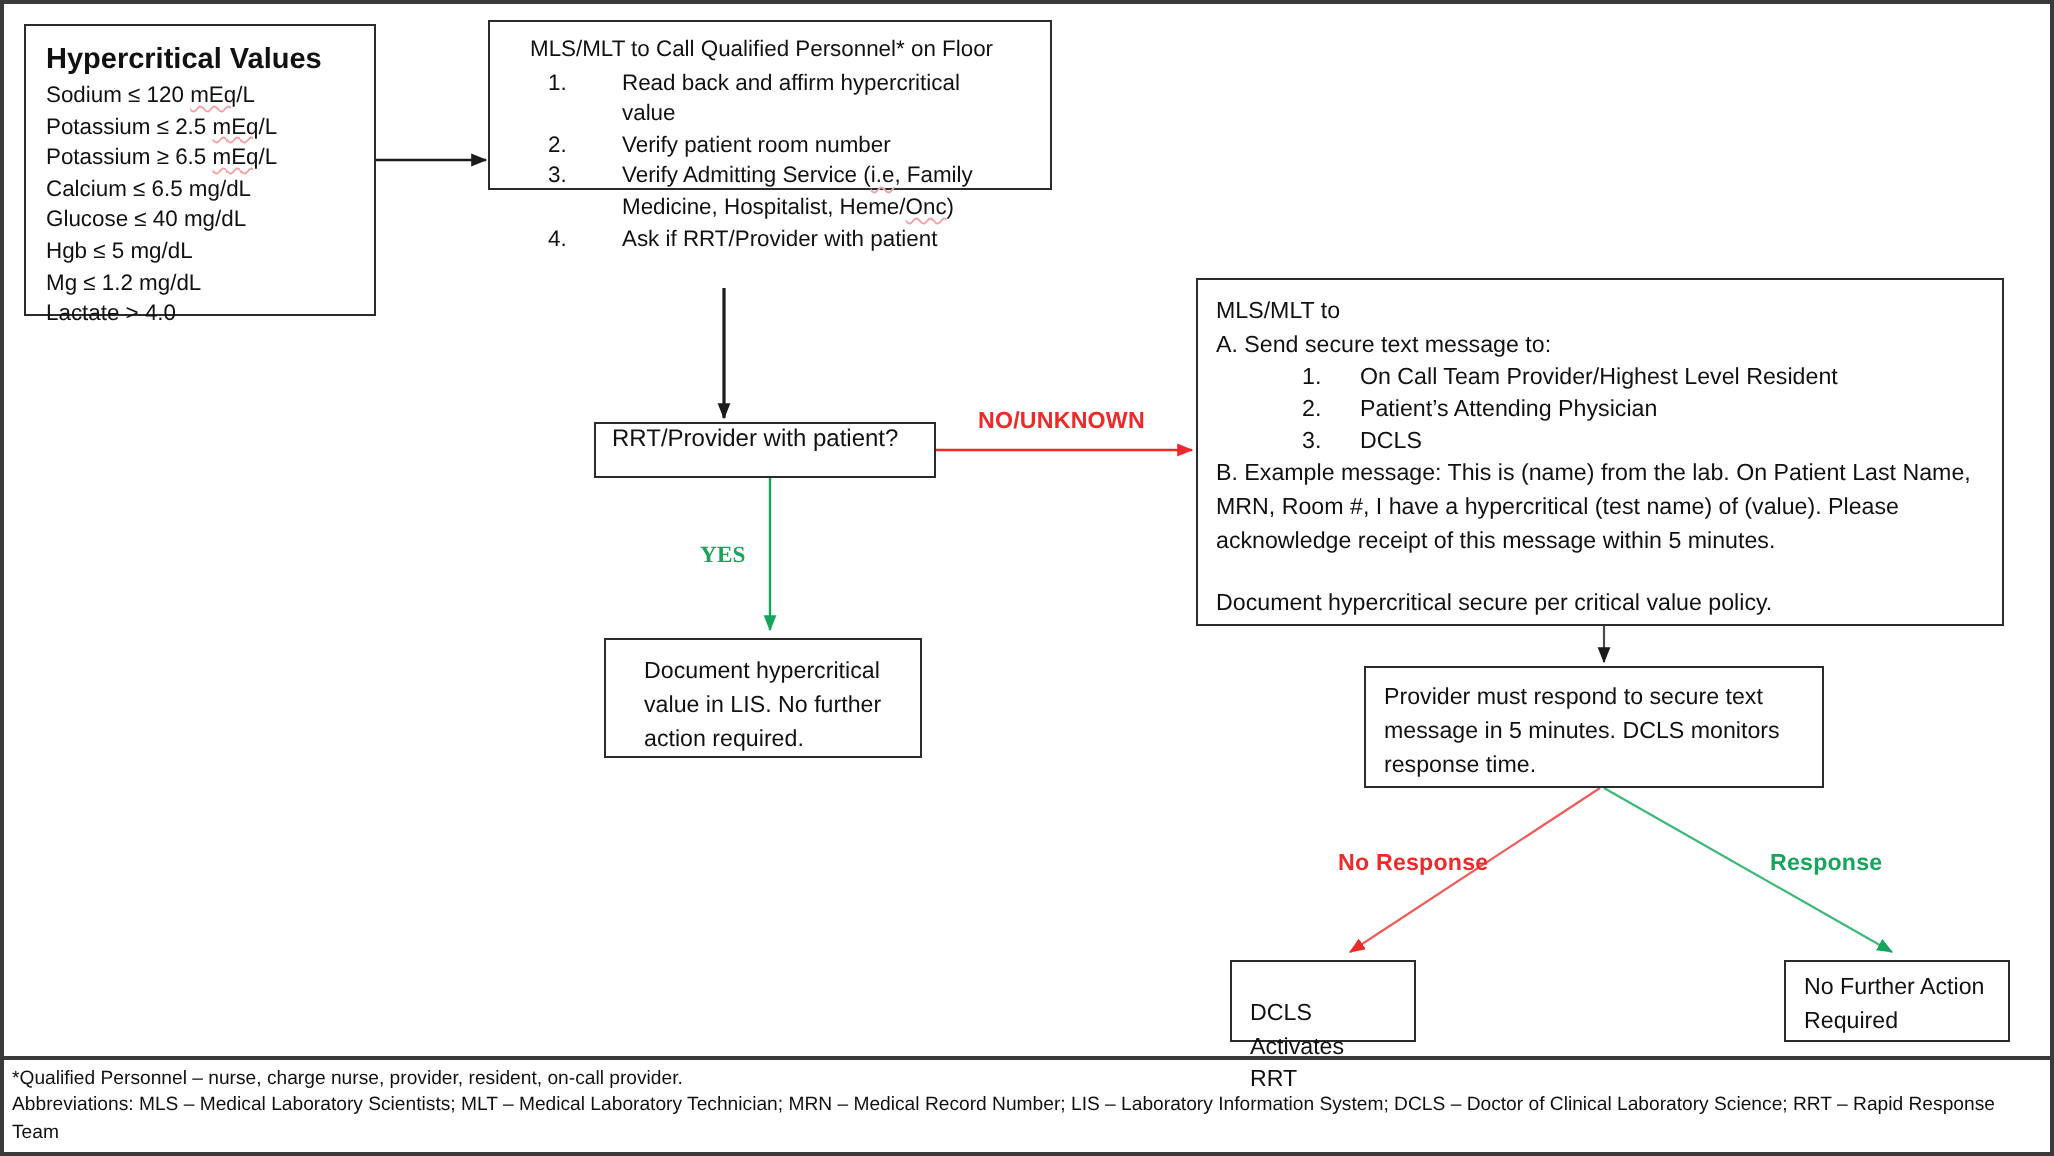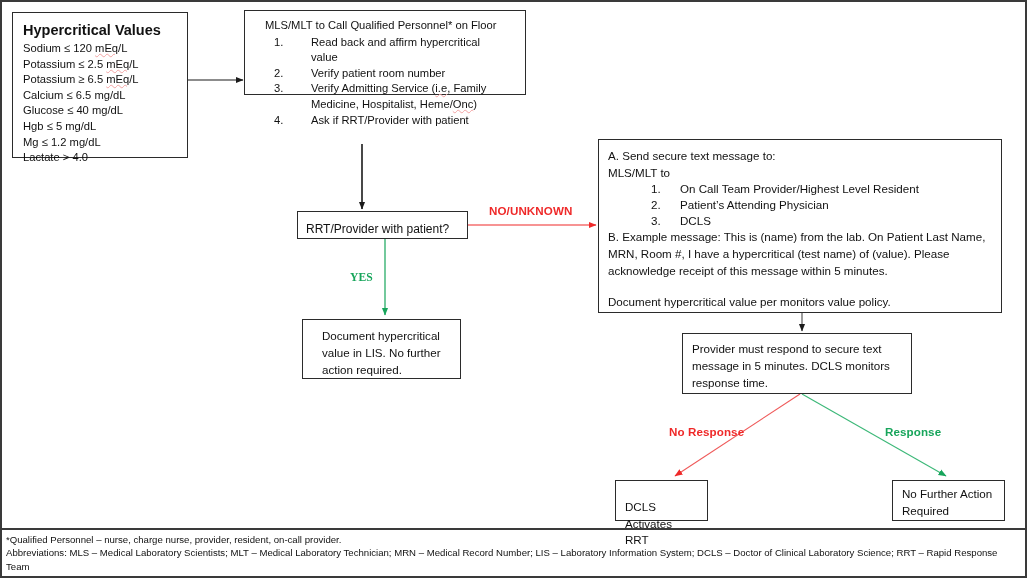--- a/index.html
+++ b/index.html
@@ -195,48 +195,48 @@
         <span class="num">3.</span>
         <span>Verify Admitting Service (<span class="sq">i.e</span>, Family Medicine, Hospitalist, Heme/<span class="sq">Onc</span>)</span>
       </li>
       <li>
         <span class="num">4.</span>
         <span>Ask if RRT/Provider with patient</span>
       </li>
     </ol>
   </div>
 
-  <div class="box" style="left:295px; top:209px; width:171px; height:28px; padding:0 8px; display:flex; align-items:flex-end;">
+  <div class="box" style="left:295px; top:209px; width:171px; height:28px; padding:0 8px; display:flex; align-items:flex-start;">
     <span style="font-size:12px;">RRT/Provider with patient?</span>
   </div>
 
   <div class="box" style="left:300px; top:317px; width:159px; height:60px; padding:7px 19px; font-size:11.6px; line-height:17px;">
     <span>Document hypercritical value in LIS. No further action required.</span>
   </div>
 
   <div class="box" style="left:596px; top:137px; width:404px; height:174px; padding:7px 9px; font-size:11.6px; line-height:17px;">
+    <span class="para">MLS/MLT to</span>
     <span class="para">A. Send secure text message to:</span>
-    <span class="para">MLS/MLT to</span>
     <ol class="sub">
       <li>
         <span class="num">1.</span>
         <span>On Call Team Provider/Highest Level Resident</span>
       </li>
       <li>
         <span class="num">2.</span>
         <span>Patient’s Attending Physician</span>
       </li>
       <li>
         <span class="num">3.</span>
         <span>DCLS</span>
       </li>
     </ol>
     <span class="para">B. Example message: This is (name) from the lab. On Patient Last Name, MRN, Room #, I have a hypercritical (test name) of (value). Please acknowledge receipt of this message within 5 minutes.</span>
     <span class="spacer"></span>
-    <span class="para">Document hypercritical value per monitors value policy.</span>
+    <span class="para">Document hypercritical secure per critical value policy.</span>
   </div>
 
   <div class="box" style="left:680px; top:331px; width:230px; height:61px; padding:6px 9px; font-size:11.6px; line-height:17px;">
     <span>Provider must respond to secure text message in 5 minutes. DCLS monitors response time.</span>
   </div>
 
   <div class="box" style="left:613px; top:478px; width:93px; height:41px; padding:18px 9px; font-size:11.6px; line-height:16.5px;">
     <span>DCLS Activates RRT</span>
   </div>
 

